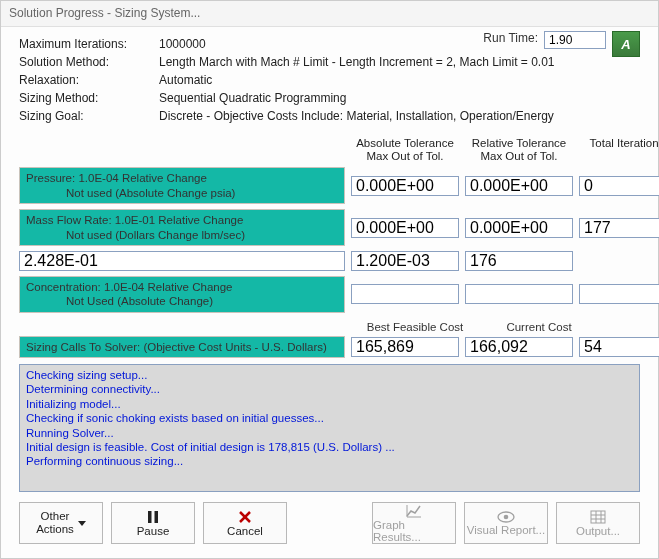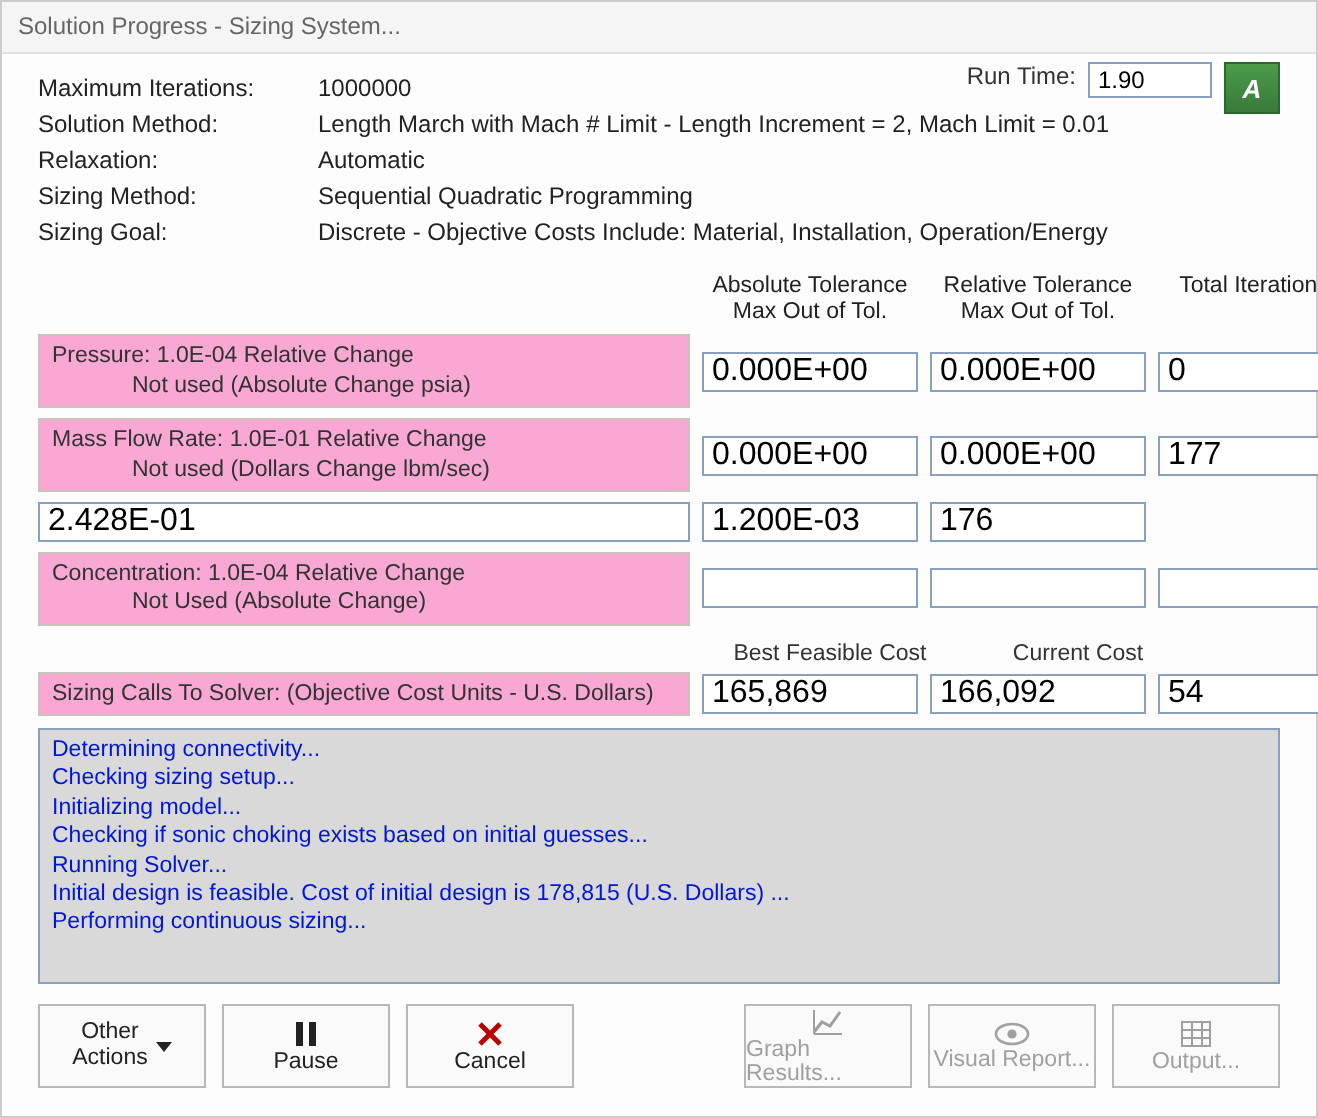--- a/index.html
+++ b/index.html
@@ -80,21 +80,21 @@
   .col-headers div:first-child { text-align: left; }
   .param-row {
     display: grid;
     grid-template-columns: 326px 108px 108px 96px;
     gap: 6px;
     align-items: center;
     margin-bottom: 5px;
   }
   .param-label {
     border: 1px solid #c9c3bb;
-    background: #f9a8d4;
+    background: #14b8a6;
     padding: 3px 6px 3px 6px;
     line-height: 1.25;
     font-size: 11.5px;
   }
   .param-label .sub {
     display: block;
     padding-left: 40px;
   }
   .val-input {
     height: 20px;
@@ -229,22 +229,22 @@
     </div>
 
     <div class="param-row">
       <div class="param-label" style="padding:3px 6px;">Sizing Calls To Solver: (Objective Cost Units - U.S. Dollars)</div>
       <input class="val-input" value="165,869" style="">
       <input class="val-input" value="166,092" style="">
       <input class="val-input" value="54" style="">
     </div>
 
     <div class="log-box" id="log-box">
+        <div>Checking sizing setup...</div>
         <div>Determining connectivity...</div>
-        <div>Checking sizing setup...</div>
         <div>Initializing model...</div>
         <div>Checking if sonic choking exists based on initial guesses...</div>
         <div>Running Solver...</div>
         <div>Initial design is feasible. Cost of initial design is 178,815 (U.S. Dollars) ...</div>
         <div>Performing continuous sizing...</div>
       </div>
 
     <div class="button-bar">
       <div class="btn">
         <div class="top">

